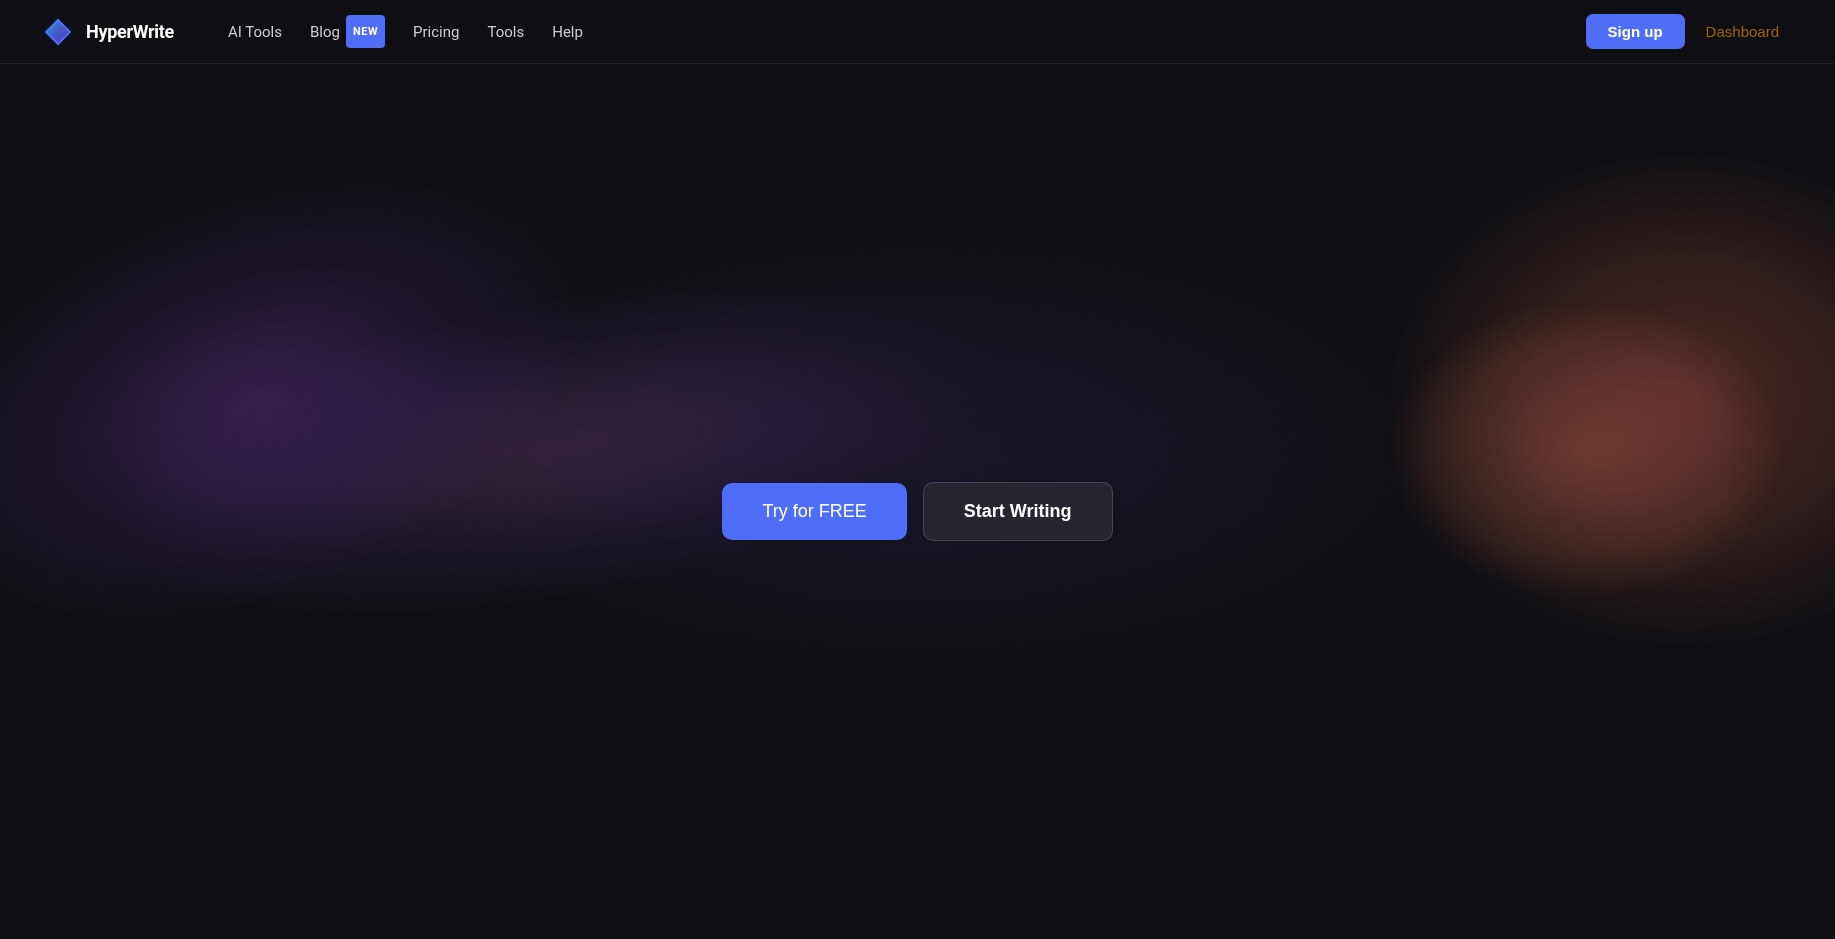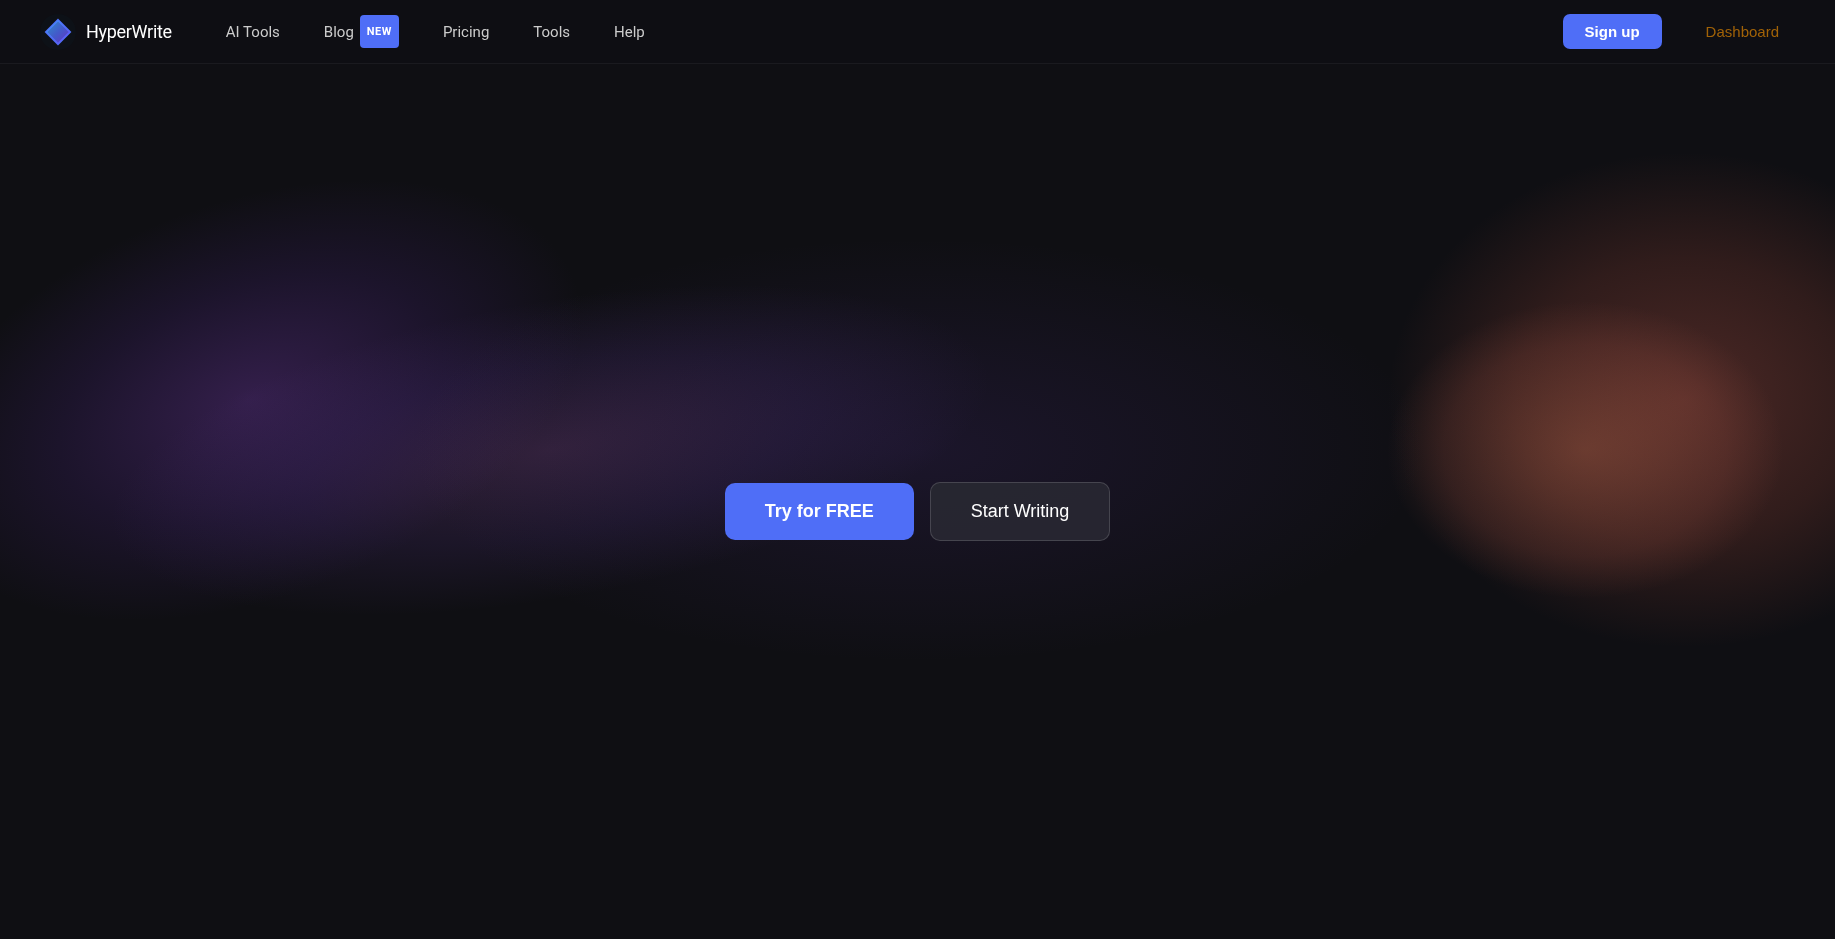--- a/index.html
+++ b/index.html
@@ -102,28 +102,28 @@
     }
 
     .logo-icon {
       width: 36px;
       height: 36px;
     }
 
     .logo-text {
       color: #ffffff;
       font-size: 18px;
-      font-weight: 400;
+      font-weight: 700;
       letter-spacing: -0.3px;
     }
 
     .nav-links {
       display: flex;
       align-items: center;
-      gap: 16px;
+      gap: 0;
       flex: 1;
       text-align: right;
     }
 
     .nav-item {
       display: flex;
       align-items: center;
       gap: 6px;
       color: #cccccc;
       font-size: 15px;
@@ -141,21 +141,21 @@
       font-weight: 700;
       padding: 10px 7px;
       border-radius: 4px;
       text-transform: uppercase;
       letter-spacing: 0.5px;
     }
 
     .nav-right {
       display: flex;
       align-items: center;
-      gap: 28px;
+      gap: 5px;
     }
 
     .btn-signup {
       background-color: #4f6ef7;
       color: #ffffff;
       border: none;
       padding: 9px 22px;
       border-radius: 7px;
       font-size: 15px;
       font-weight: 600;
@@ -208,33 +208,33 @@
       gap: 16px;
     }
 
     .btn-try-free {
       background-color: #4f6ef7;
       color: #ffffff;
       border: none;
       padding: 18px 40px;
       border-radius: 10px;
       font-size: 18px;
-      font-weight: 700;
+      font-weight: 400;
       cursor: pointer;
       transition: background 0.2s;
     }
 
     .btn-start-writing {
       background-color: rgba(40, 40, 50, 0.9);
       color: #ffffff;
       border: 1px solid rgba(255,255,255,0.15);
       padding: 18px 40px;
       border-radius: 10px;
       font-size: 18px;
-      font-weight: 400;
+      font-weight: 700;
       cursor: pointer;
       transition: background 0.2s;
     }
   </style>
 </head>
 <body>
 
 <div class="bg-glow">
   <div class="glow-left"></div>
   <div class="glow-center-left"></div>

